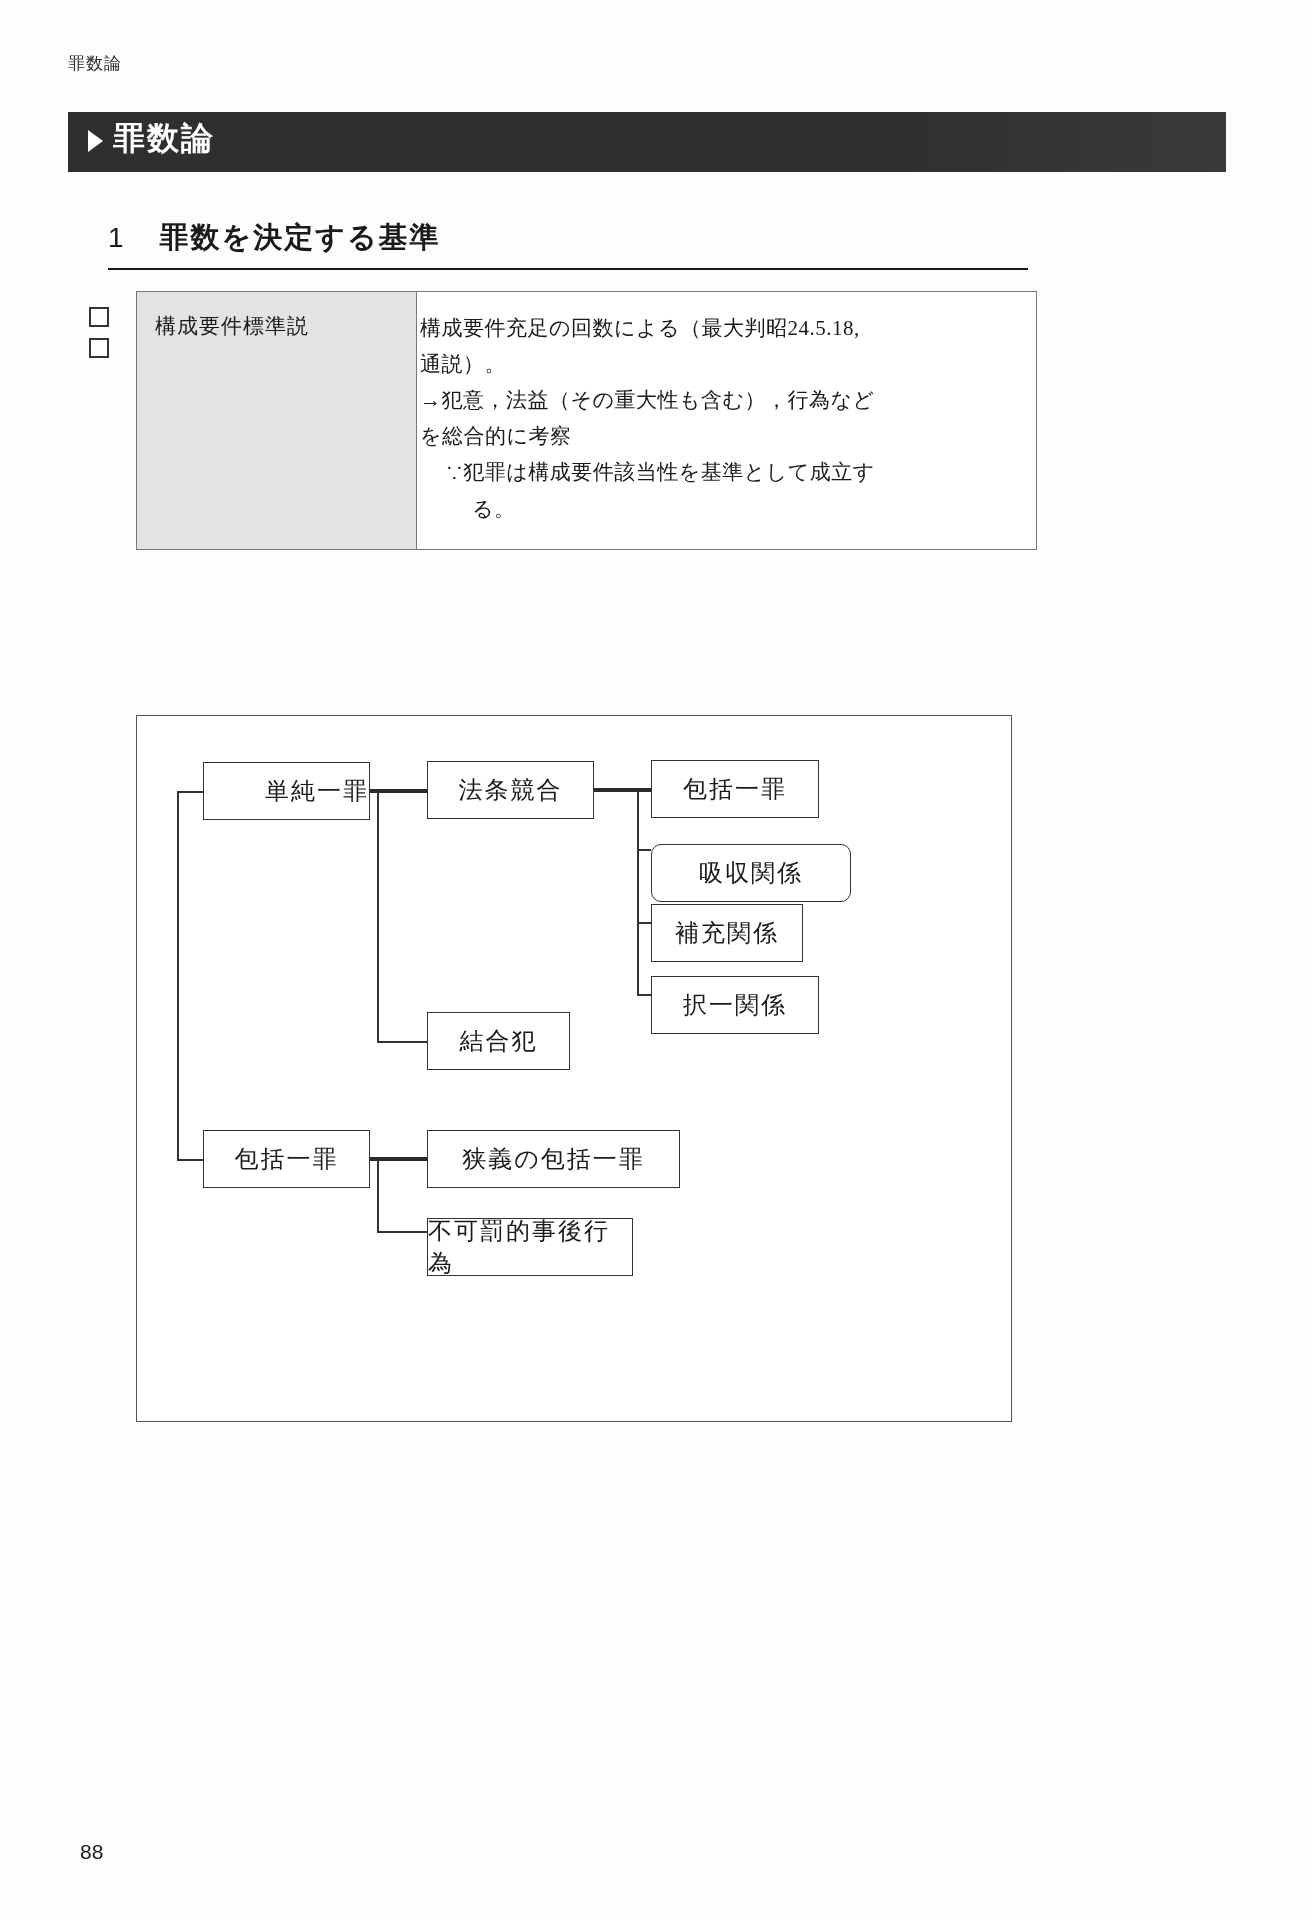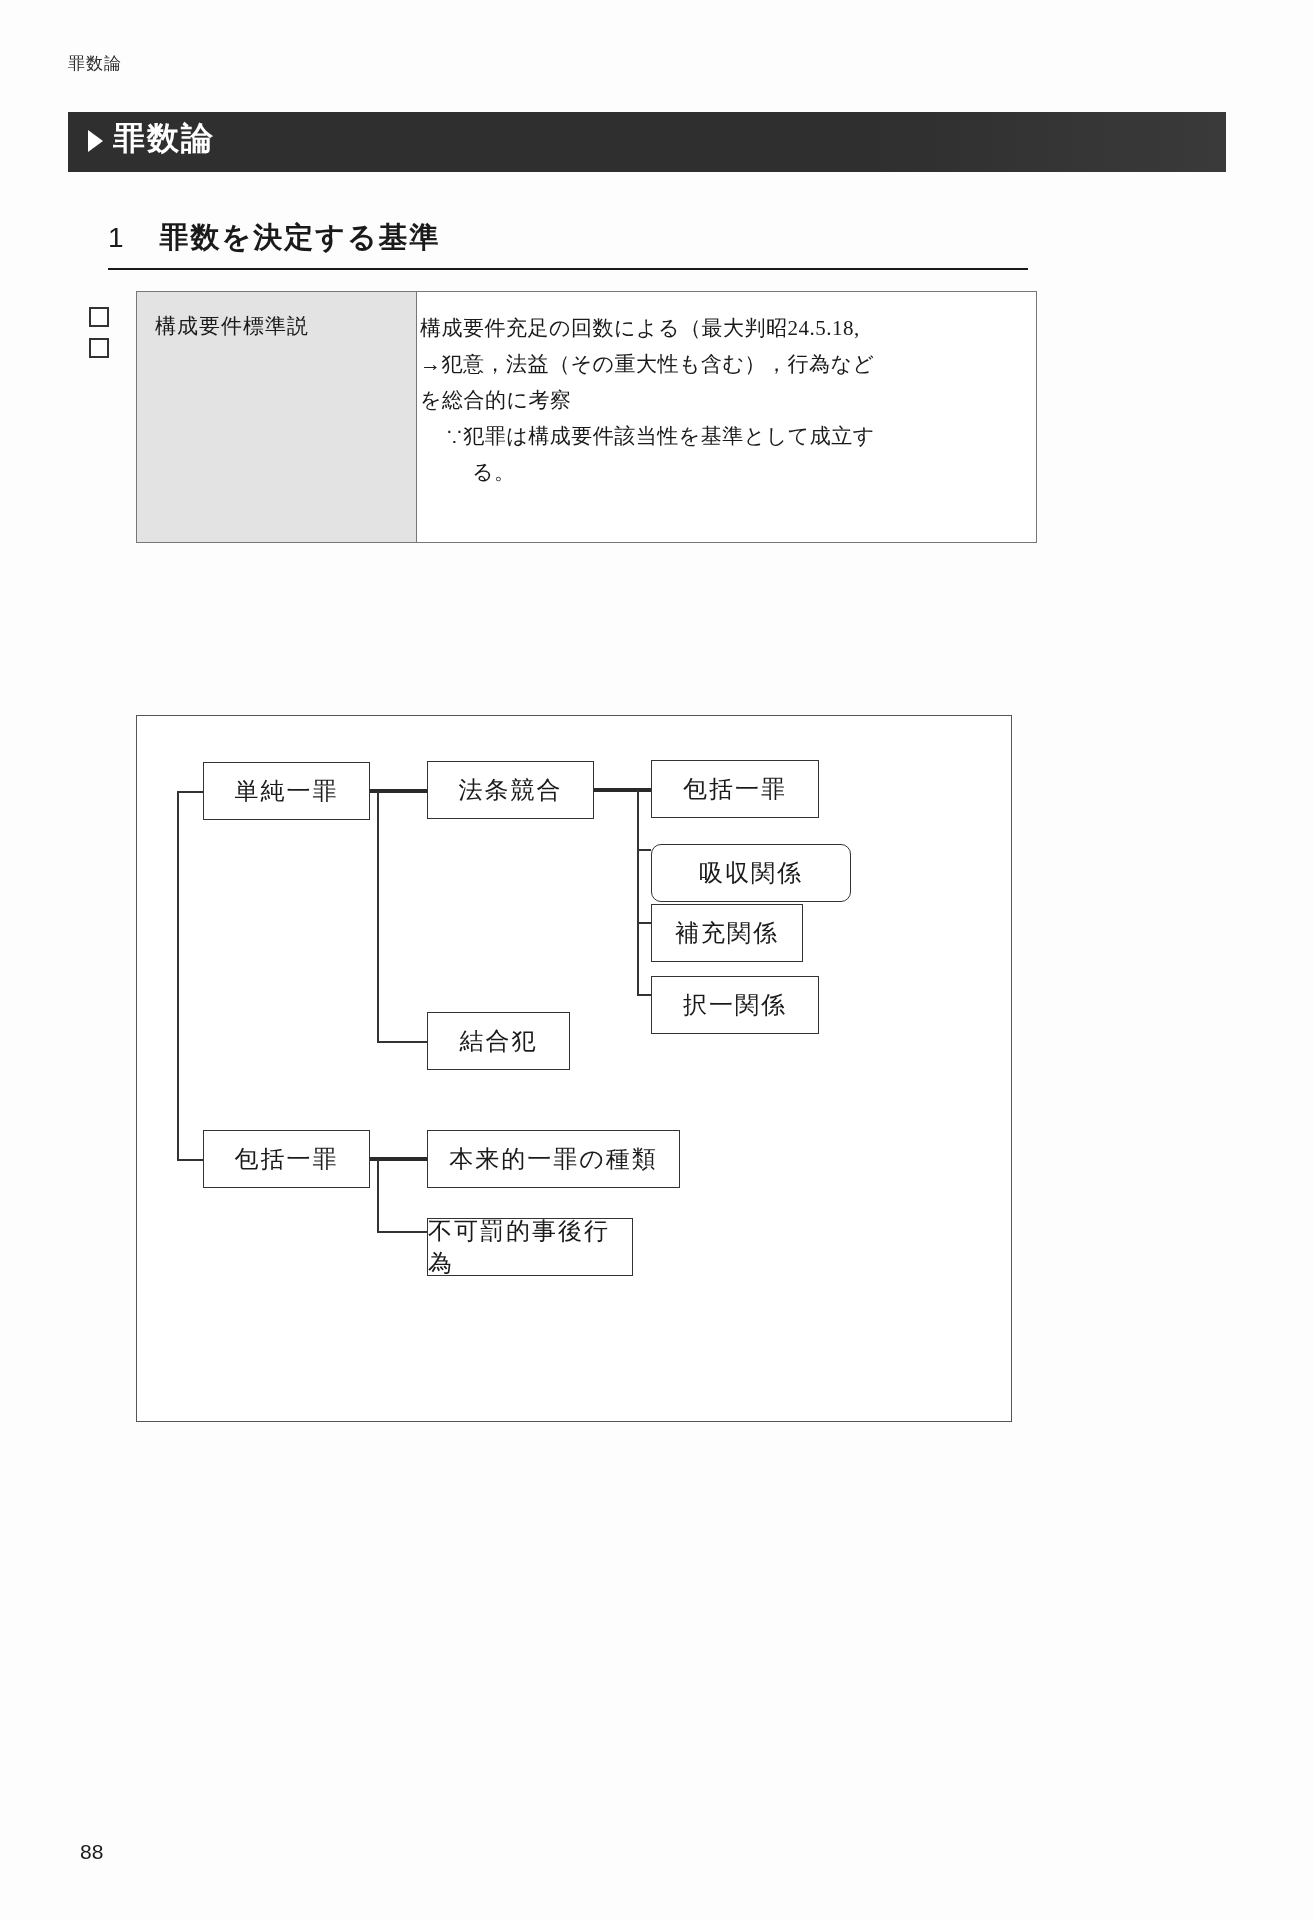--- a/index.html
+++ b/index.html
@@ -191,35 +191,36 @@
 
   <div class="checkbox-col">
     <div class="chk"></div>
     <div class="chk"></div>
   </div>
 
   <div class="doctrine-table">
     <div class="doctrine-label">構成要件標準説</div>
     <div class="doctrine-body">
       <div>構成要件充足の回数による（最大判昭24.5.18,</div>
+      <div class="ln2">通説）。</div>
       <div>→犯意，法益（その重大性も含む），行為など</div>
       <div>を総合的に考察</div>
       <div class="because">∵犯罪は構成要件該当性を基準として成立す</div>
       <div class="because" style="padding-left:52px">る。</div>
     </div>
   </div>
 
 
   <div class="diagram">
 
     <div class="line v" style="left:40px; top:75px; height:370px;"></div>
     <div class="line h" style="left:40px; top:75px; width:26px;"></div>
     <div class="line h" style="left:40px; top:443px; width:26px;"></div>
 
-    <div class="node" style="left:66px; top:46px; width:167px; height:58px;">
+    <div class="node" style="left:66px; top:46px; width:167px; height:58px;justify-content:flex-end;">
       <span>単純一罪</span>
     </div>
 
     <div class="line thick-h" style="left:233px; top:73px; width:57px;"></div>
 
     <div class="line v" style="left:240px; top:75px; height:250px;"></div>
     <div class="line h" style="left:240px; top:325px; width:50px;"></div>
 
     <div class="node" style="left:290px; top:45px; width:167px; height:58px;">
       <span>法条競合</span>
@@ -250,21 +251,21 @@
 
     <div class="node" style="left:66px; top:414px; width:167px; height:58px;">
       <span>包括一罪</span>
     </div>
 
     <div class="line thick-h" style="left:233px; top:441px; width:57px;"></div>
     <div class="line v" style="left:240px; top:443px; height:72px;"></div>
     <div class="line h" style="left:240px; top:515px; width:50px;"></div>
 
     <div class="node" style="left:290px; top:414px; width:253px; height:58px;">
-      <span>本来的一罪の種類</span>
+      <span>狭義の包括一罪</span>
     </div>
     <div class="node" style="left:290px; top:502px; width:206px; height:58px;">
       <span>不可罰的事後行為</span>
     </div>
 
   </div>
 
   <div class="page-num">88</div>
 
 </div>

